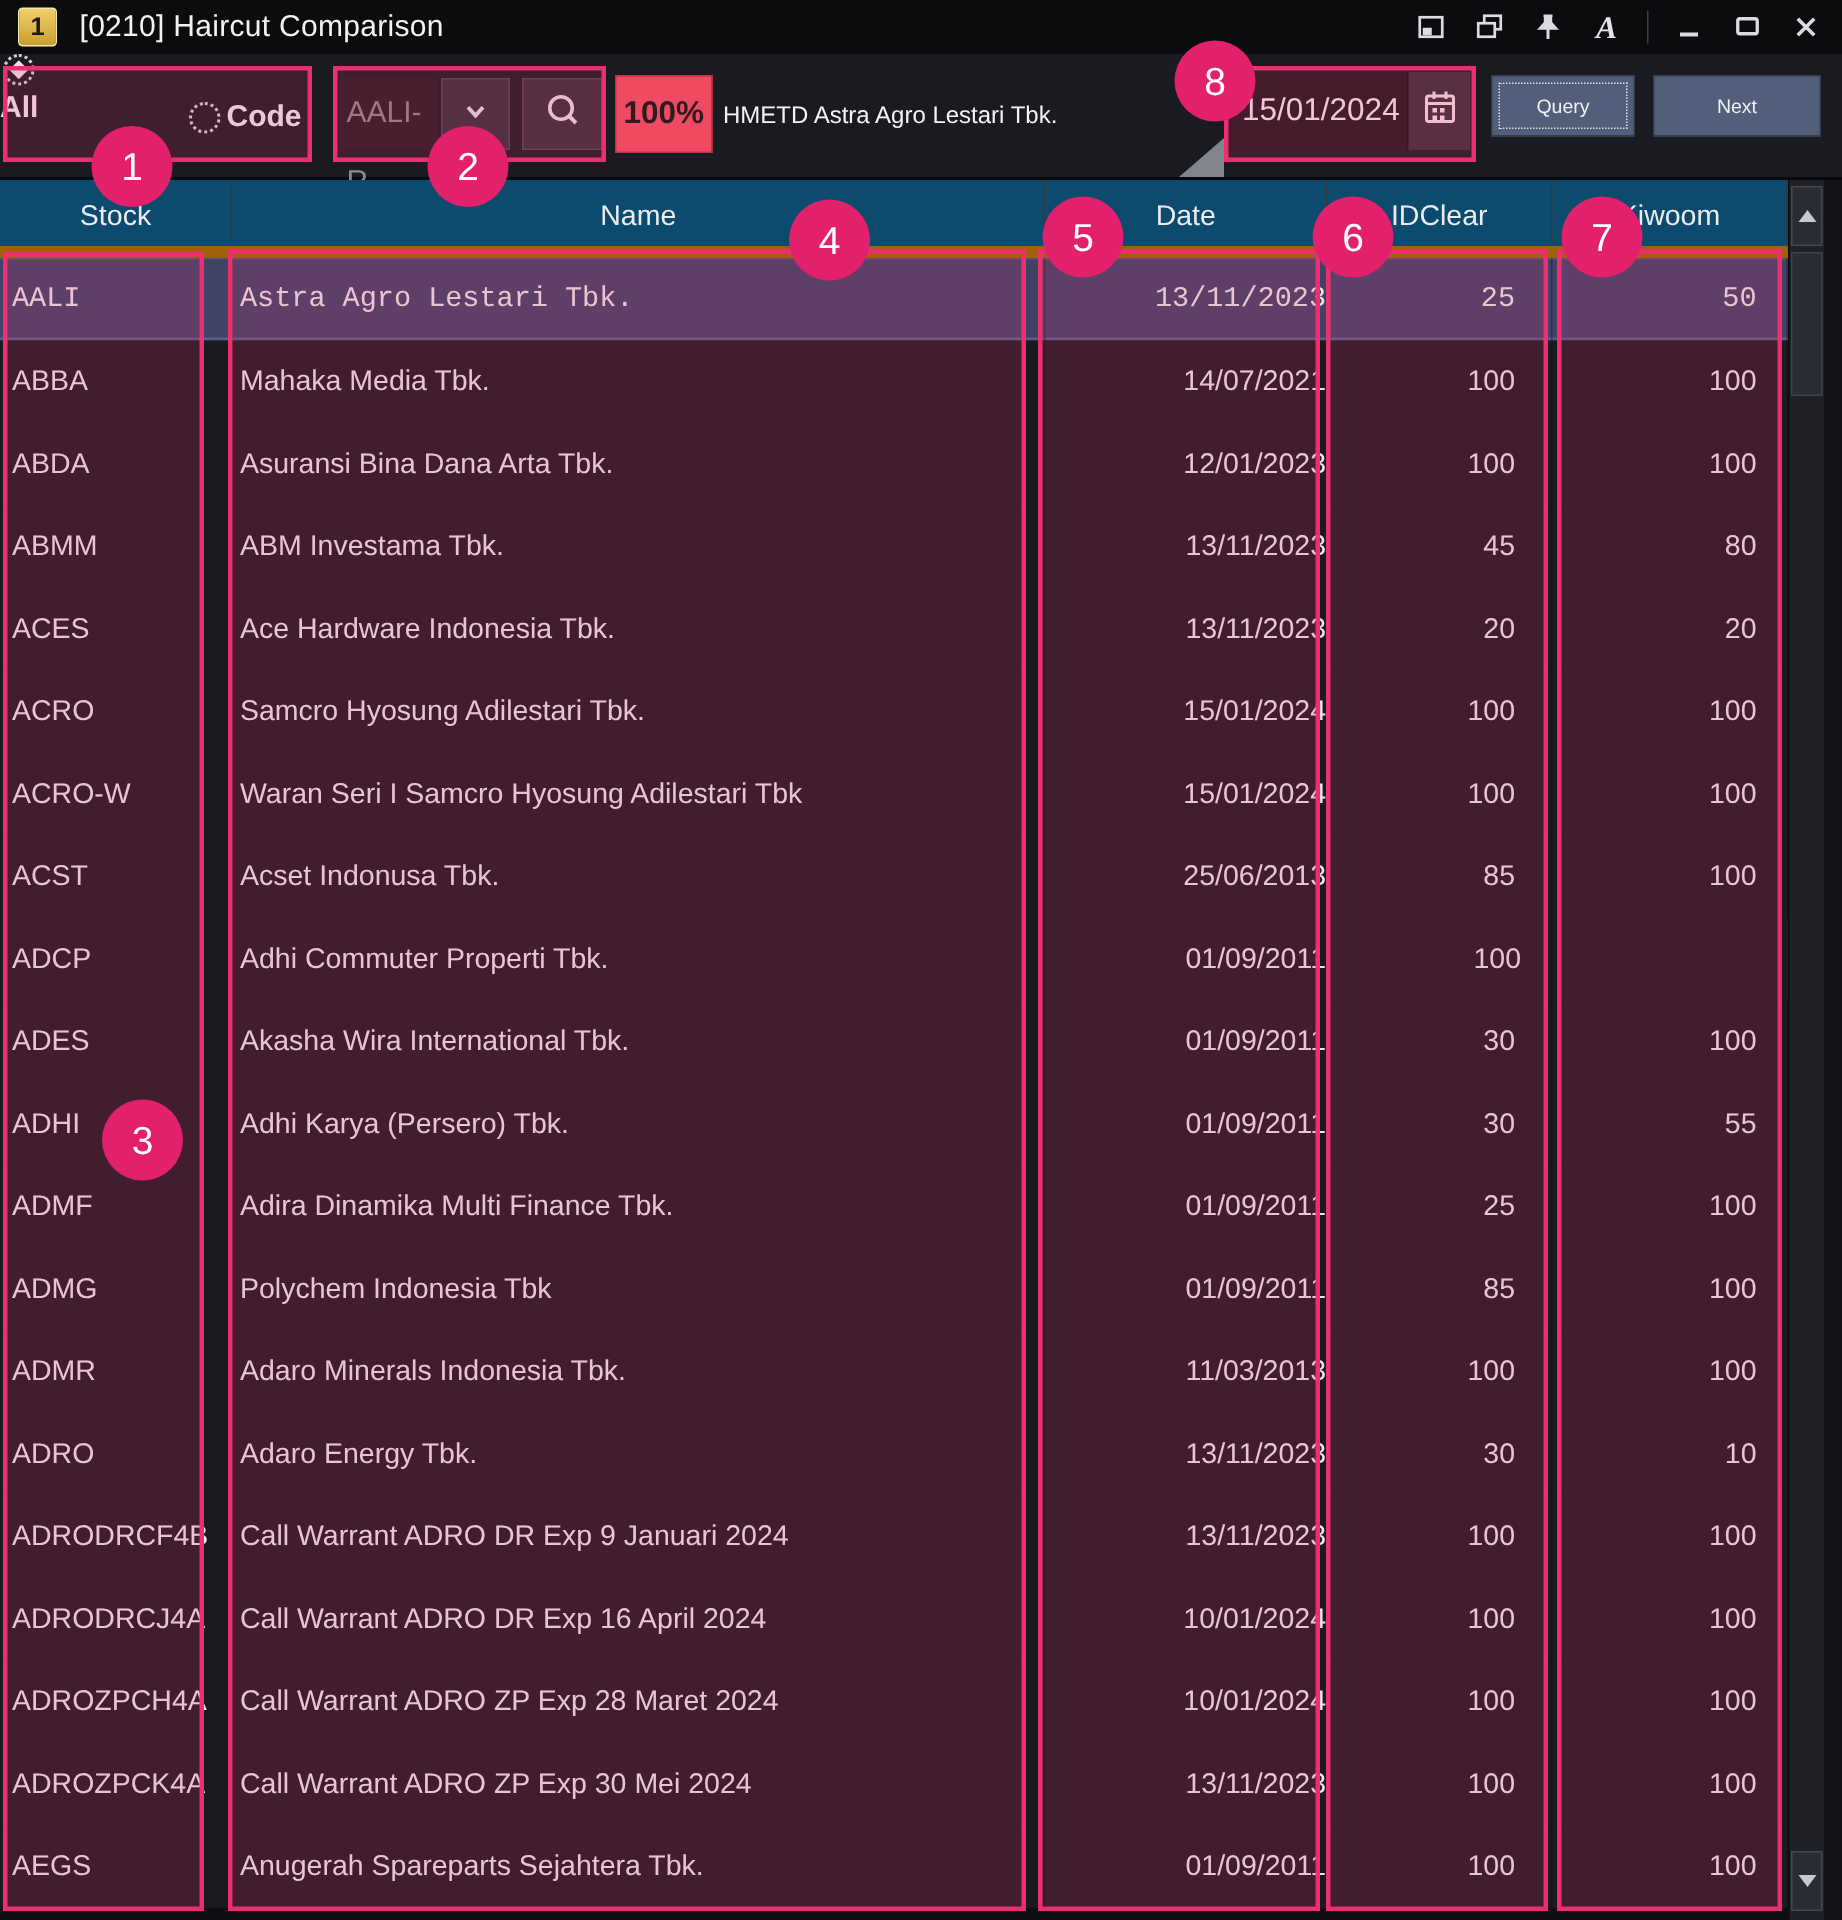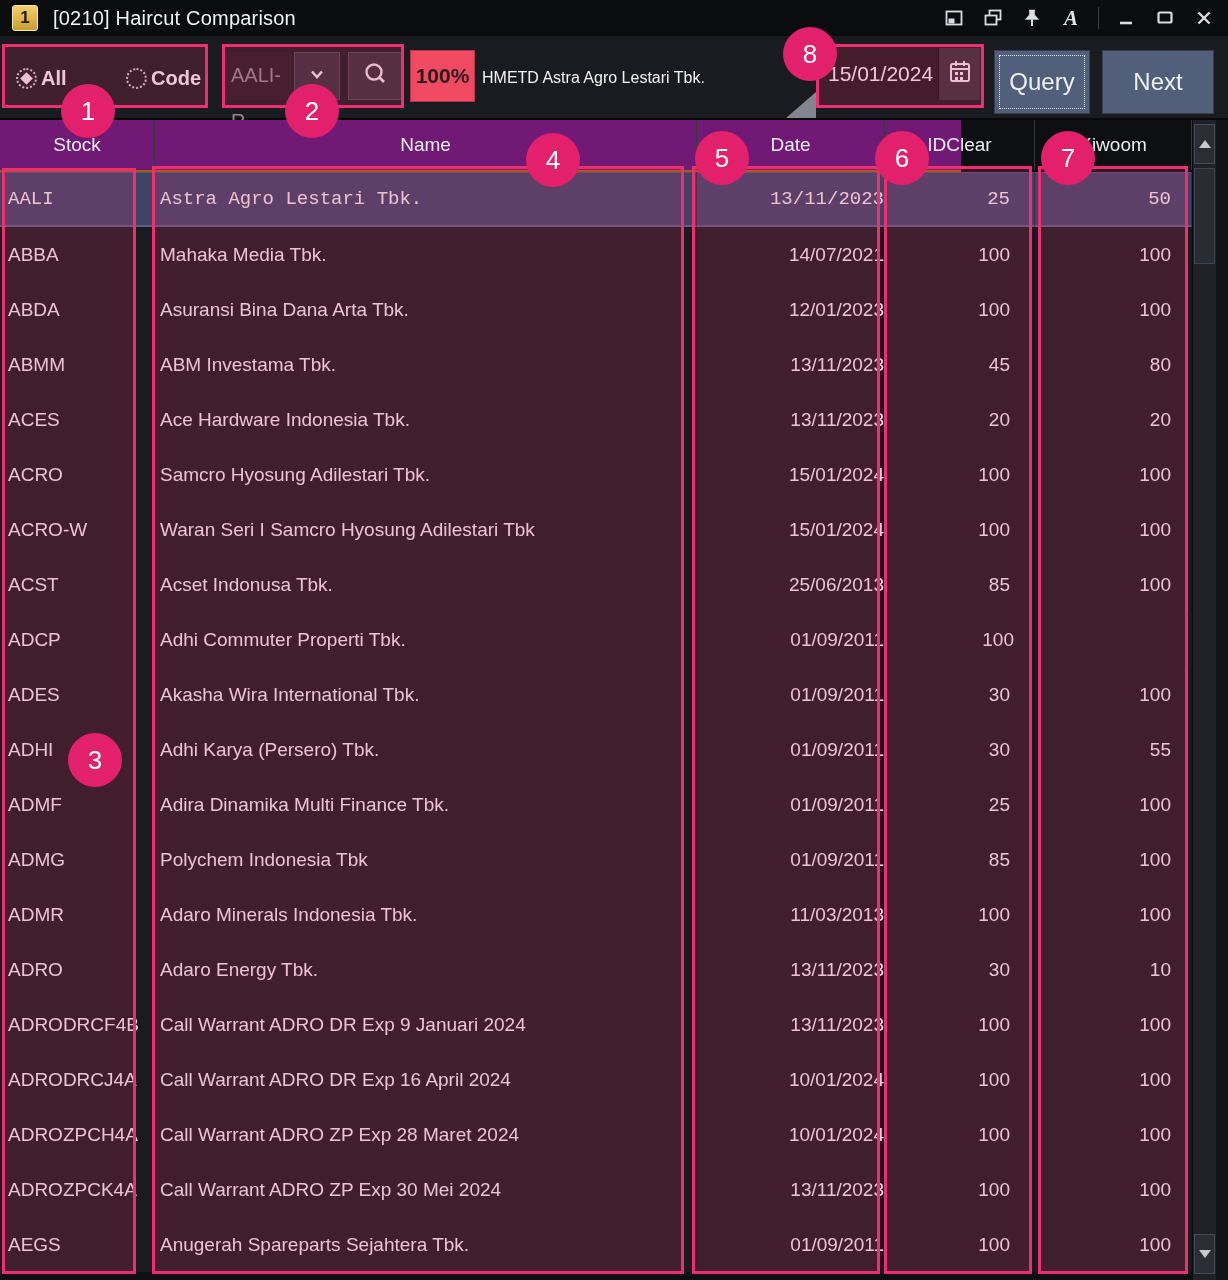--- a/index.html
+++ b/index.html
@@ -54,31 +54,31 @@
   }
   .instrument { position:absolute; left:482px; top:0; height:84px; line-height:84px; color:#f4f2f4; font-size:16px; }
   .grip {
     position:absolute; left:786px; top:56px; width:0; height:0;
     border-left:30px solid transparent; border-bottom:26px solid #82858d;
   }
   .date-field { position:absolute; left:820px; top:12px; width:160px; height:52px; display:flex; background:#1f191d; }
   .date-text { flex:1; color:#f1eaee; font-size:21px; line-height:52px; padding-left:8px; }
   .cal-btn { width:42px; background:#373139; border-left:1px solid #141013; display:flex; align-items:center; justify-content:center; }
   .btn {
-    position:absolute; top:14px; height:64px; background:#515f7b;
-    border:1px solid #363d4d; color:#eef1f6; font-size:24px;
+    position:absolute; top:14px; height:41px; background:#515f7b;
+    border:1px solid #363d4d; color:#eef1f6; font-size:13px;
     font-family:"Liberation Sans", sans-serif; cursor:default;
   }
   .btn.query { left:994px; width:96px; outline:1px dotted #d9dee9; outline-offset:-6px; }
   .btn.next { left:1102px; width:112px; }
   
   .thead {
-    position:absolute; left:0; top:120px; width:961px; height:52px;
-    background:#701a75; display:grid; grid-template-columns:155px 542px 188px 150px 157px;
-    border-bottom:2px solid #a16207;
+    position:absolute; left:0; top:120px; width:1192px; height:52px;
+    background:#0c4a6e; display:grid; grid-template-columns:155px 542px 188px 150px 157px;
+    border-bottom:8px solid #a16207;
   }
   .hcell {
     color:#eaecf1; font-size:19px; text-align:center; line-height:50px;
     border-right:1px solid #35383f; overflow:hidden; white-space:nowrap;
   }
   .tbody { position:absolute; left:0; top:172px; width:1192px; height:1100px; }
   .row { height:55px; display:grid; grid-template-columns:155px 542px 188px 150px 157px; background:#1a1b20; }
   .row.selected { background:#3f4466; box-shadow:inset 0 -2px 0 #5a5f83, inset 0 1px 0 #505476;font-family:Liberation Mono, monospace; }
   .cell {
     color:#ece5e9; font-size:19px; line-height:55px;
@@ -150,21 +150,21 @@
       </span>
       <span class="tbi">
         <svg width="22" height="22" viewBox="0 0 22 22">
             <path d="M5.5 5.5 L16.5 16.5 M16.5 5.5 L5.5 16.5" stroke="#dbdce0" stroke-width="2.4"></path>
           </svg>
       </span>
     </div>
   </div>
 
   <div class="toolbar">
-    <label class="radio" style="left:16px;">
+    <label class="radio" style="left:0;flex-direction:column;">
       <span class="radio-circle">
           <span class="diamond"></span>
         </span>
       <span class="radio-label">All</span>
     </label>
     <label class="radio" style="left:126px;">
       <span class="radio-circle"></span>
       <span class="radio-label">Code</span>
     </label>
 

